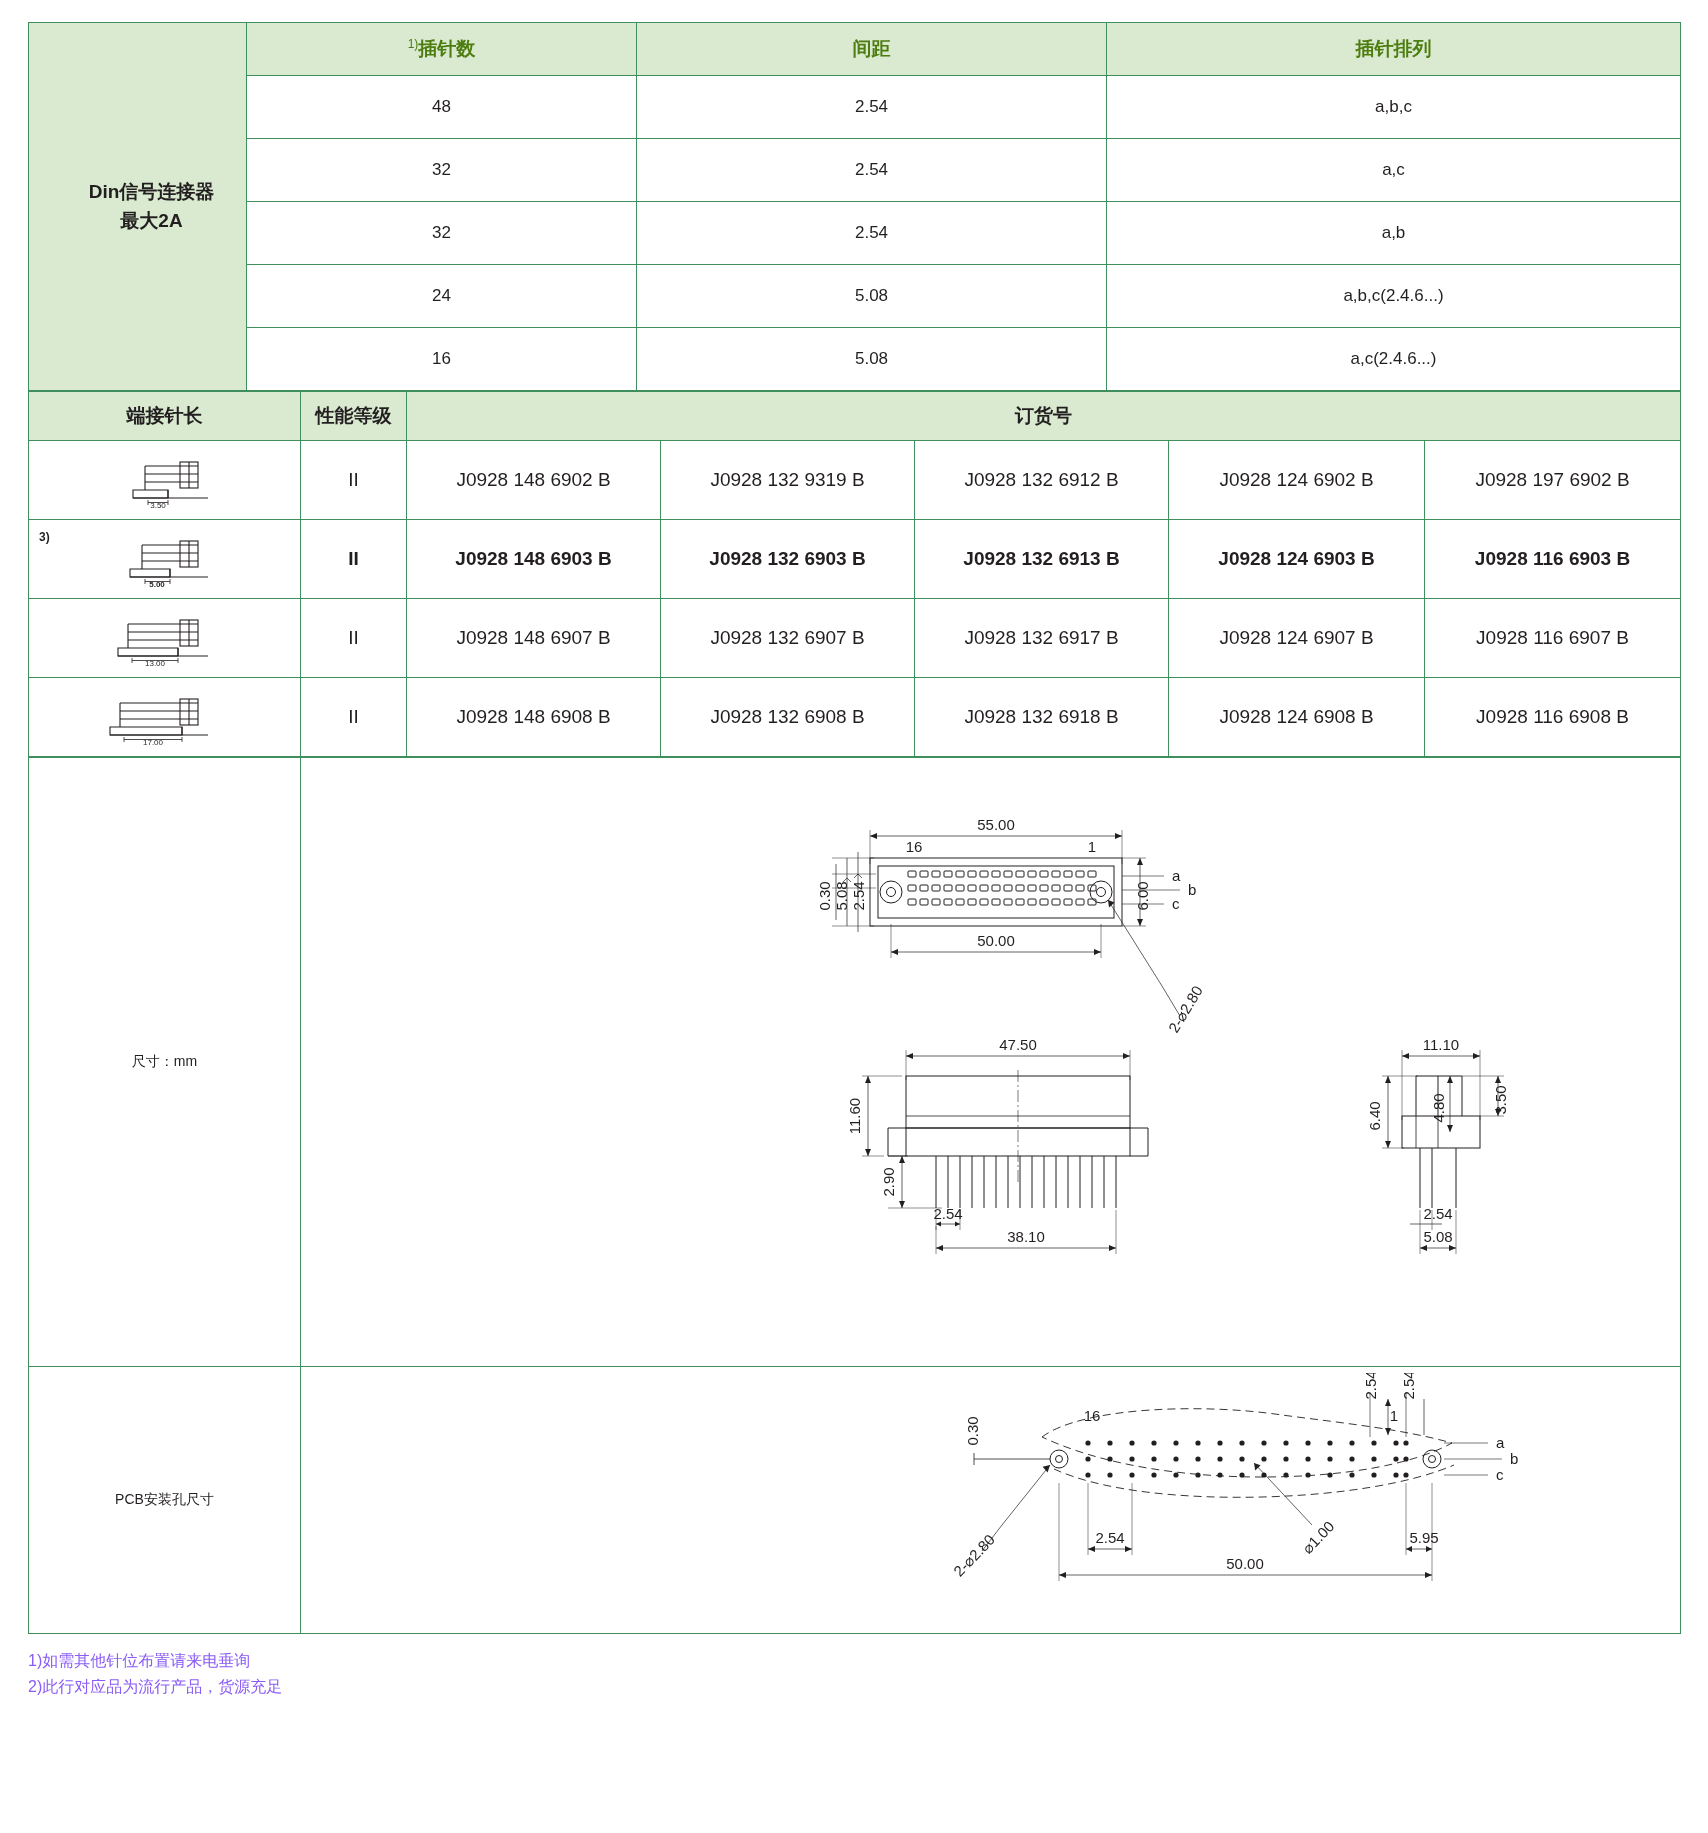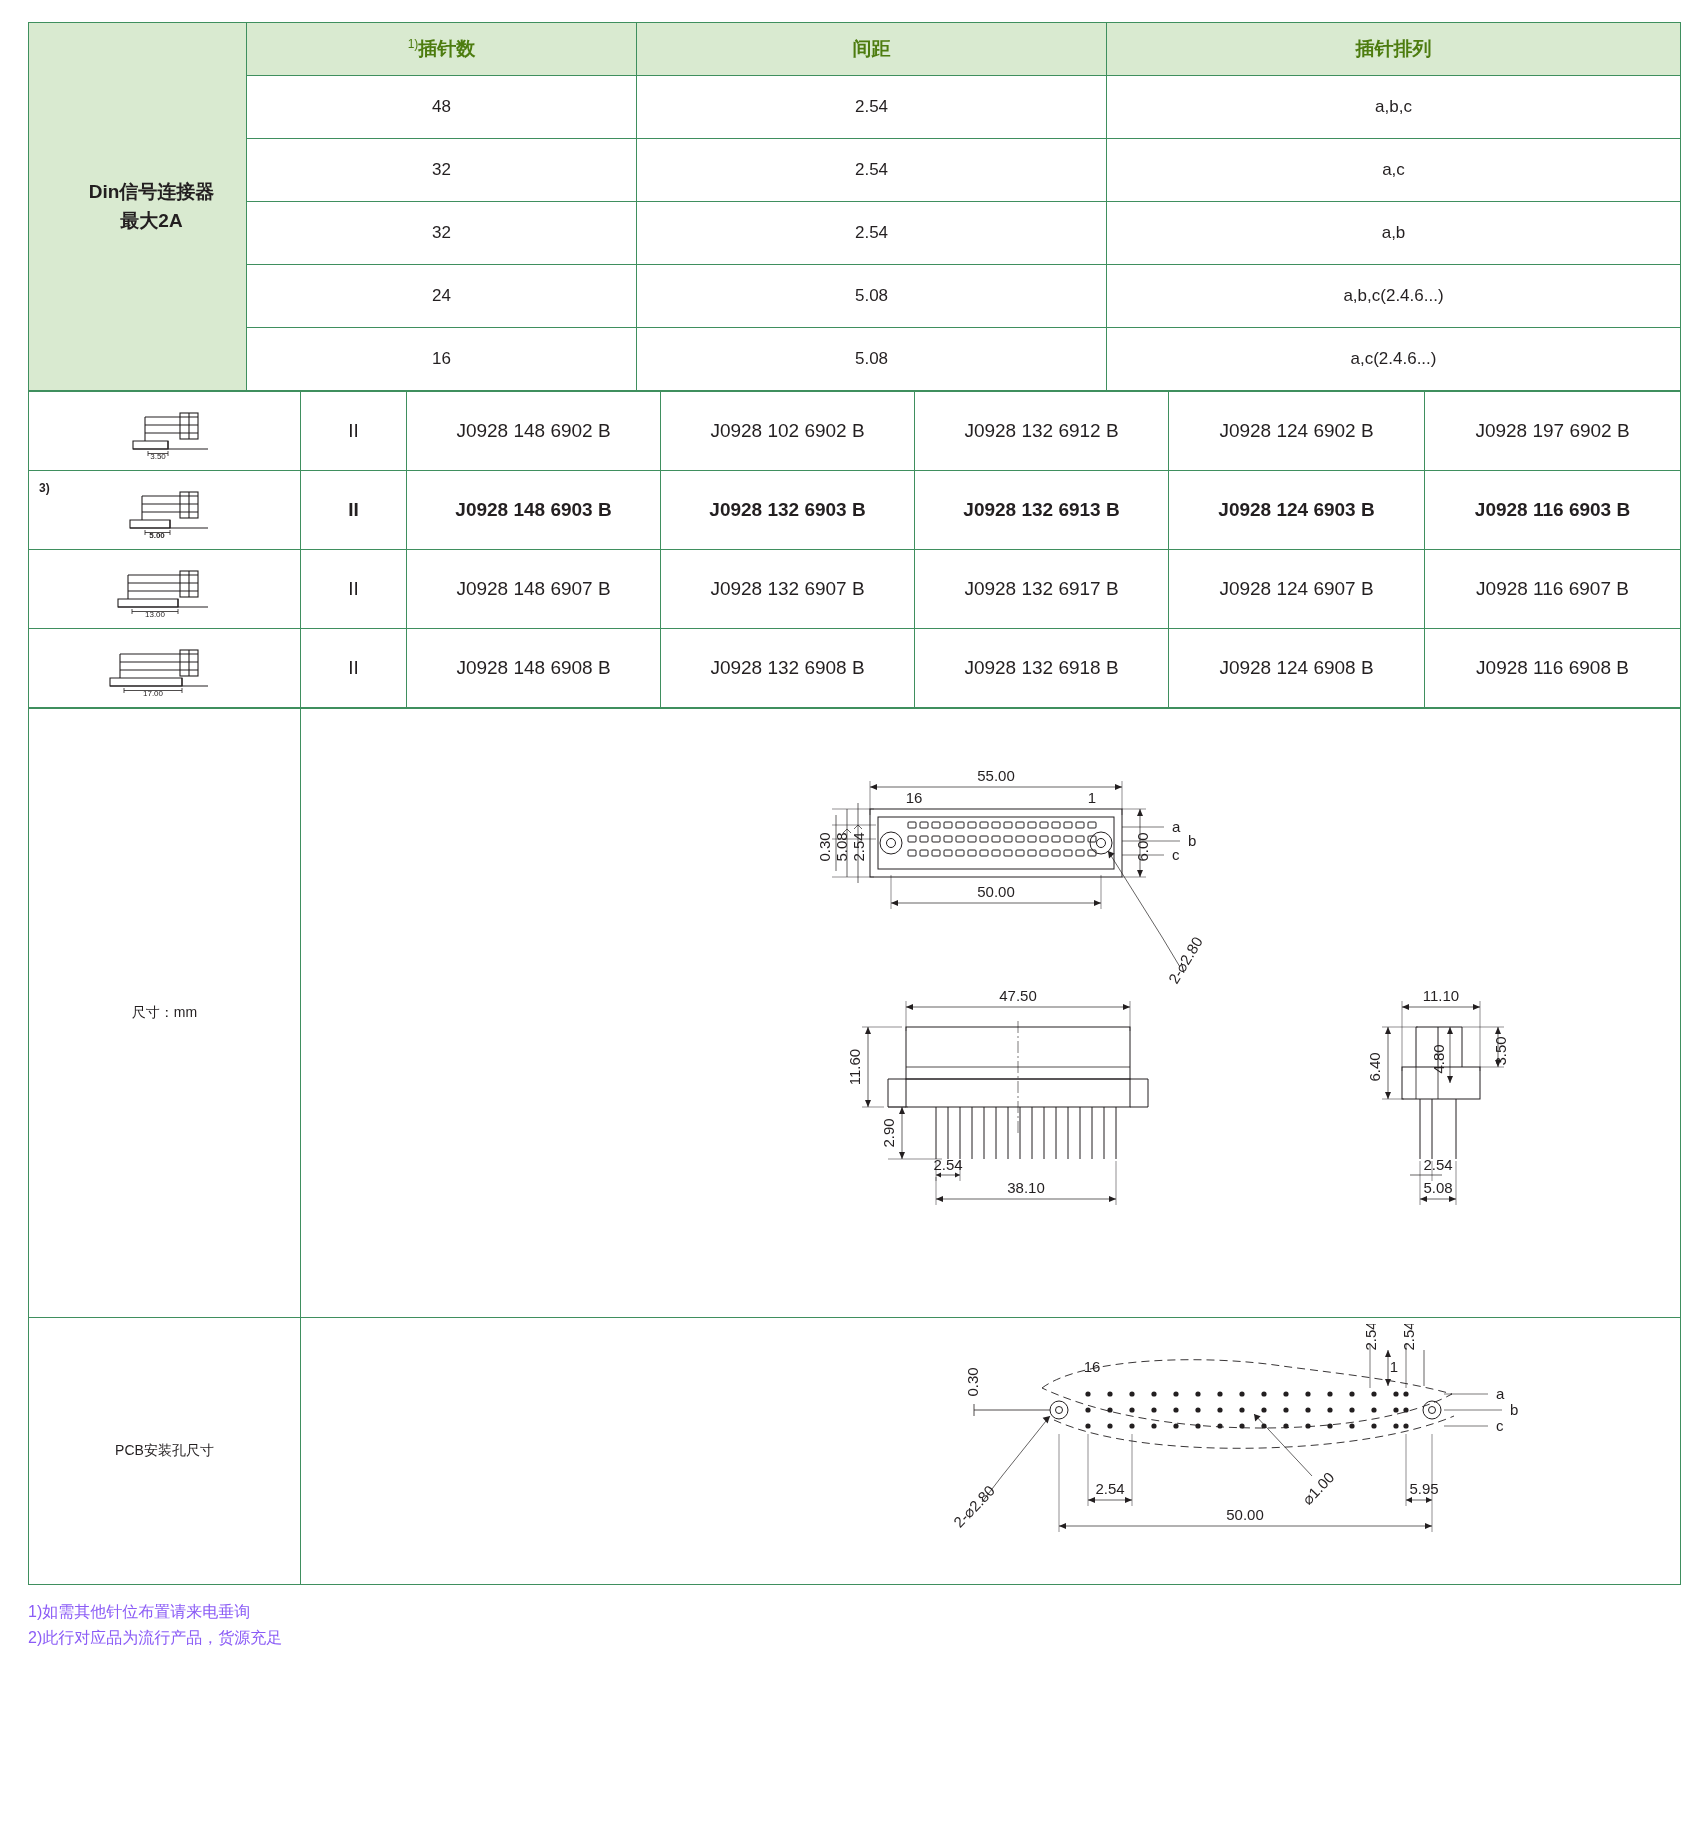--- a/index.html
+++ b/index.html
@@ -160,20 +160,25 @@
     <colgroup>
       <col style="width:272px">
       <col style="width:106px">
       <col style="width:254px">
       <col style="width:254px">
       <col style="width:254px">
       <col style="width:256px">
       <col style="width:256px">
     </colgroup>
     <tbody>
+      <tr>
+        <td class="sub-hdr">端接针长</td>
+        <td class="sub-hdr">性能等级</td>
+        <td class="sub-hdr" colspan="5">订货号</td>
+      </tr>
 
       <tr class="ordrow">
         <td class="pinicon-cell">
           <svg class="pin-svg" width="150" height="56" viewBox="0 0 150 56">
             <g stroke="#231f20" fill="none" stroke-width="1.1">
               <path d="M55 14 H108"></path>
                 <path d="M55 22 H108"></path>
                 <path d="M55 30 H108"></path>
               <rect x="90" y="10" width="18" height="26"></rect>
               <path d="M99 10 V36"></path>
@@ -185,21 +190,21 @@
             <g stroke="#231f20" stroke-width="0.8">
               <path d="M58 48 V53"></path>
                 <path d="M78 48 V53"></path>
               <path d="M58 50.5 H78"></path>
             </g>
             <text x="68" y="56" font-size="8" text-anchor="middle">3.50</text>
           </svg>
         </td>
         <td class="grade">II</td>
         <td>J0928 148 6902 B</td>
-        <td>J0928 102 6902 B</td>
+        <td>J0928 132 9319 B</td>
         <td>J0928 132 6912 B</td>
         <td>J0928 124 6902 B</td>
         <td>J0928 197 6902 B</td>
       </tr>
 
       <tr class="ordrow bold">
         <td class="pinicon-cell">
           <span class="note3">3)</span>
           <svg class="pin-svg" width="150" height="56" viewBox="0 0 150 56">
             <g stroke="#231f20" fill="none" stroke-width="1.1">

